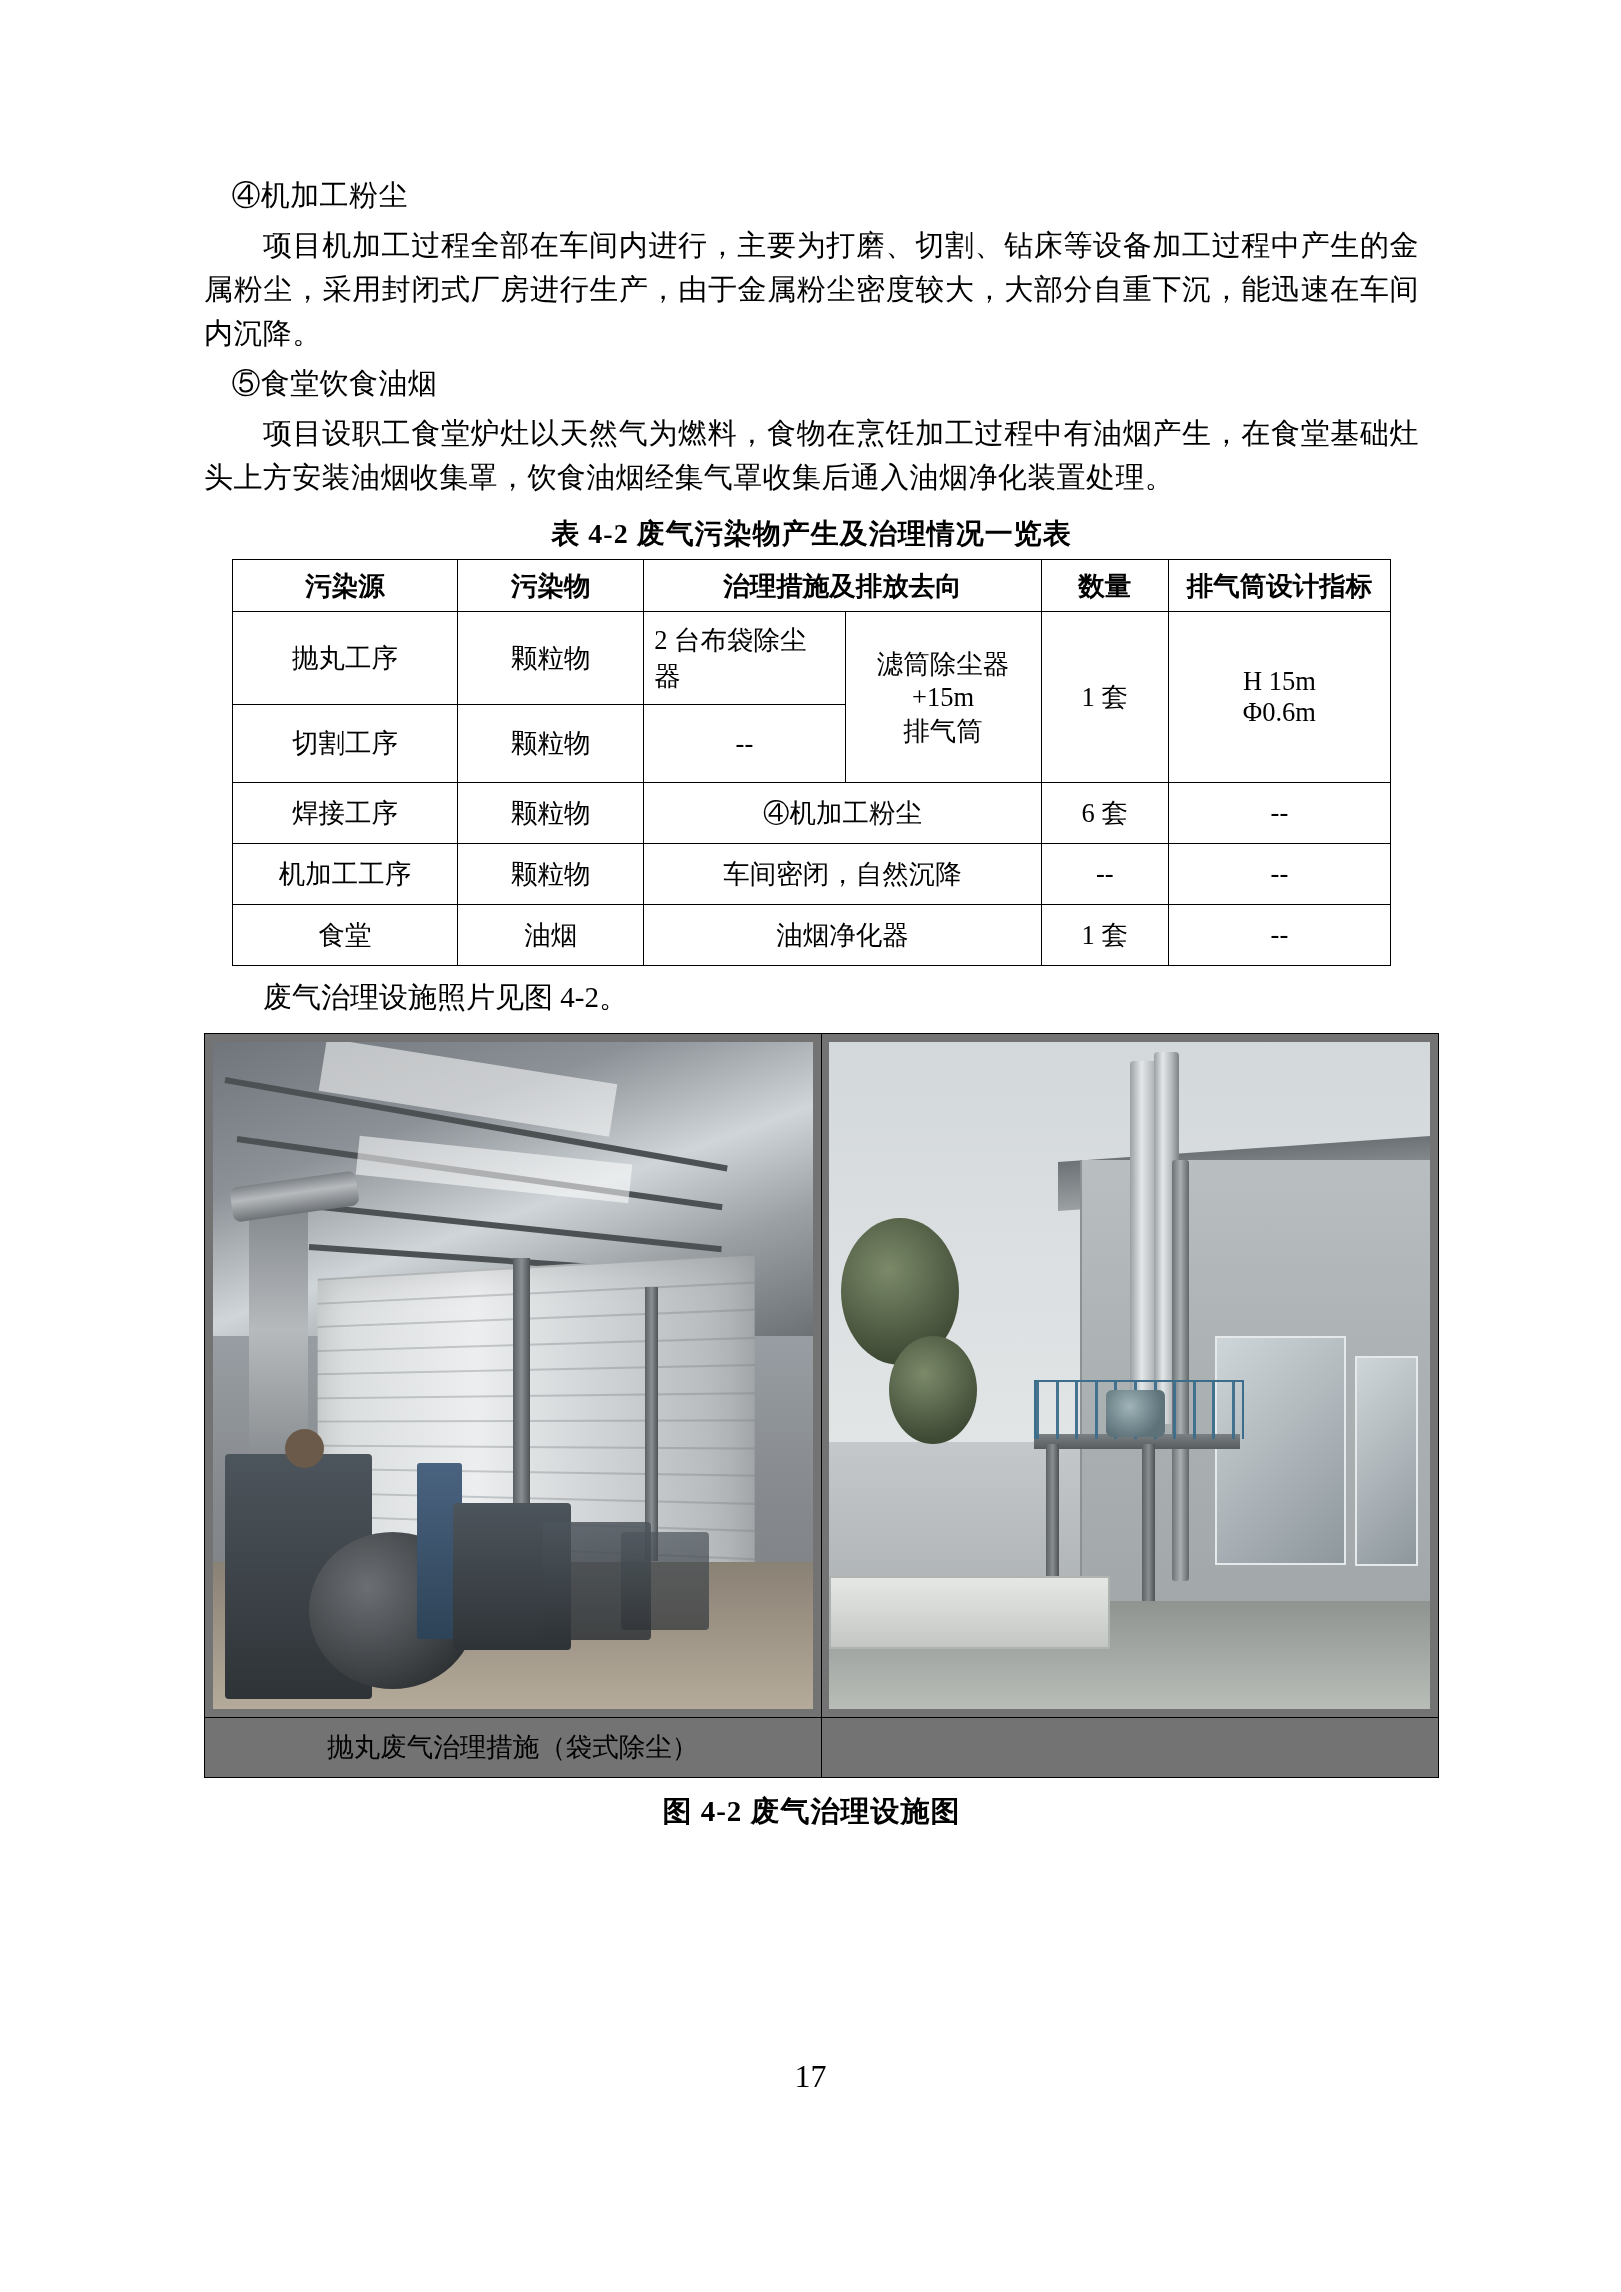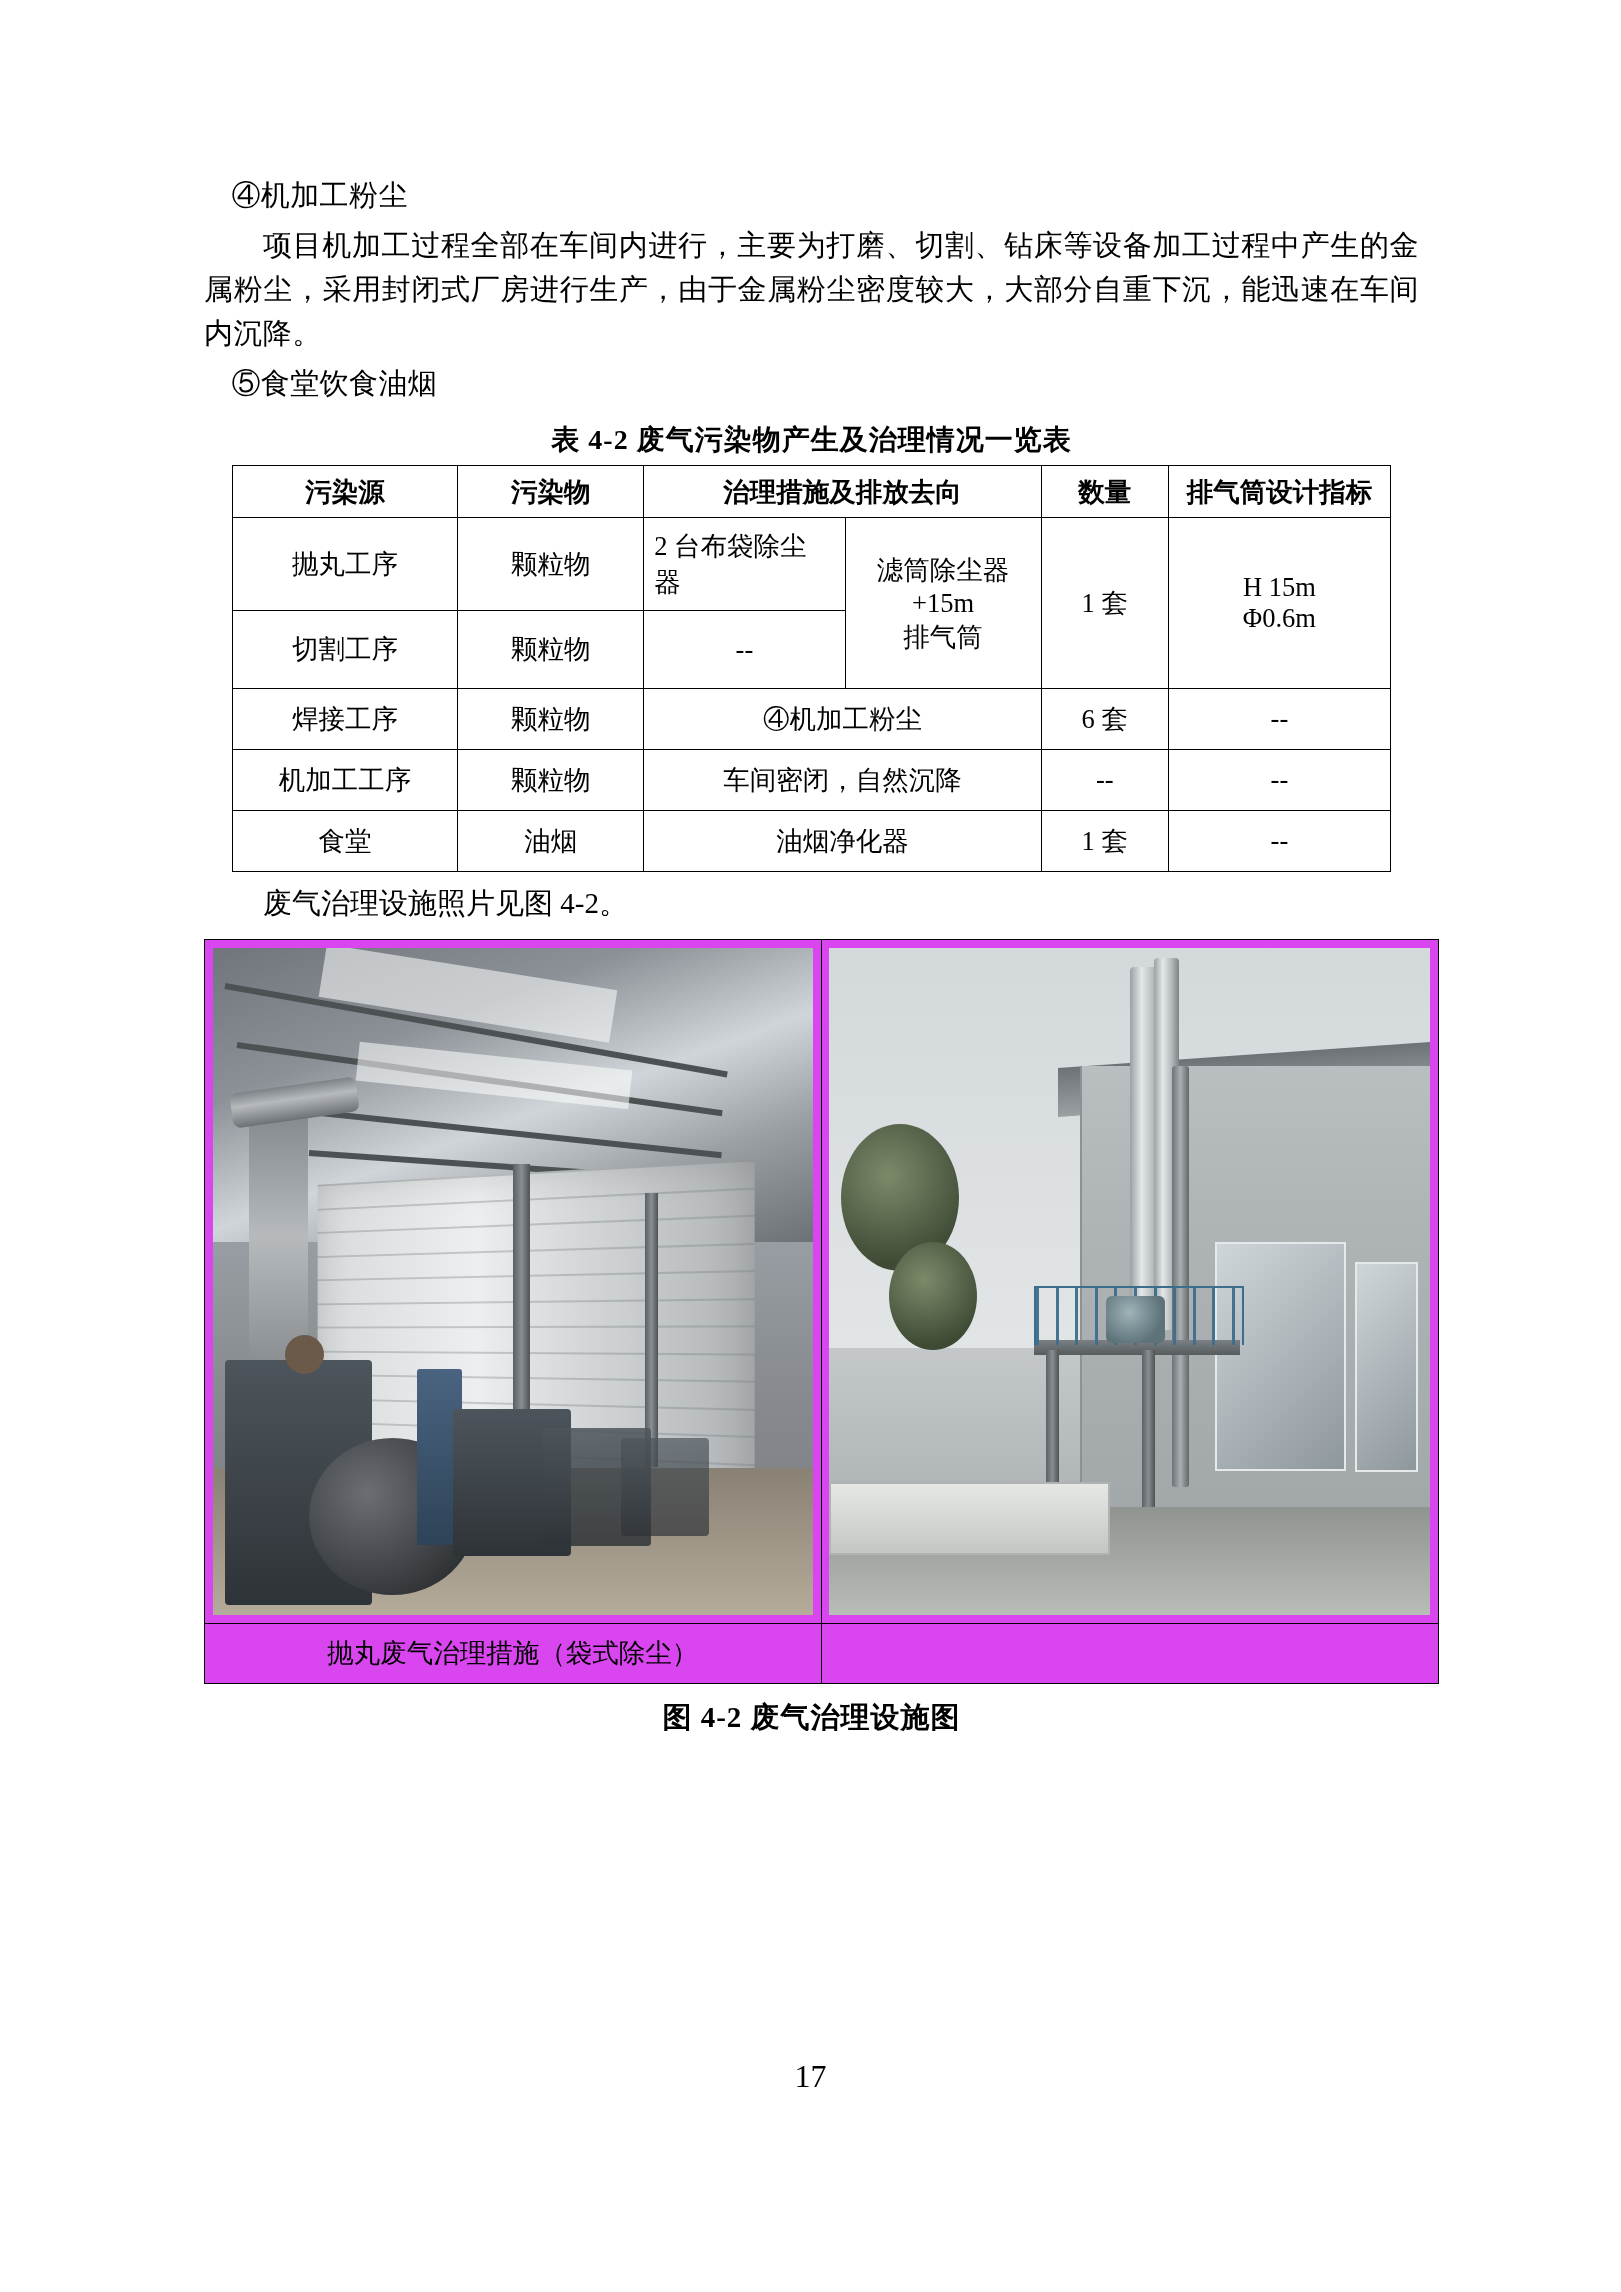--- a/index.html
+++ b/index.html
@@ -77,21 +77,21 @@
     margin: 9.8px 0 0 0;
     text-indent: 59px;
     line-height: 1.5;
   }
   
   .figure-wrap {
     margin: 13.7px auto 0 auto;
     width: 1235px;
     border: 1.5px solid #000;
     box-sizing: border-box;
-    background: #d946ef;
+    background: #737373;
   }
   .figure-row {
     display: flex;
     width: 100%;
   }
   .fig-cell {
     width: 50%;
     box-sizing: border-box;
     padding: 7.8px;
     display: flex;
@@ -243,20 +243,21 @@
 </style>
 </head>
 <body>
 
 <div class="page">
   <div class="content">
 
     <p class="para indent1">④机加工粉尘</p>
     <p class="para indent2">项目机加工过程全部在车间内进行，主要为打磨、切割、钻床等设备加工过程中产生的金属粉尘，采用封闭式厂房进行生产，由于金属粉尘密度较大，大部分自重下沉，能迅速在车间内沉降。</p>
     <p class="para indent1">⑤食堂饮食油烟</p>
+    <p class="para indent2">项目设职工食堂炉灶以天然气为燃料，食物在烹饪加工过程中有油烟产生，在食堂基础灶头上方安装油烟收集罩，饮食油烟经集气罩收集后通入油烟净化装置处理。</p>
 
     <div class="table-caption">表 4-2   废气污染物产生及治理情况一览表</div>
 
     <table class="pollution">
       <colgroup>
         <col style="width:225px">
         <col style="width:186px">
         <col style="width:201px">
         <col style="width:196px">
         <col style="width:127px">

